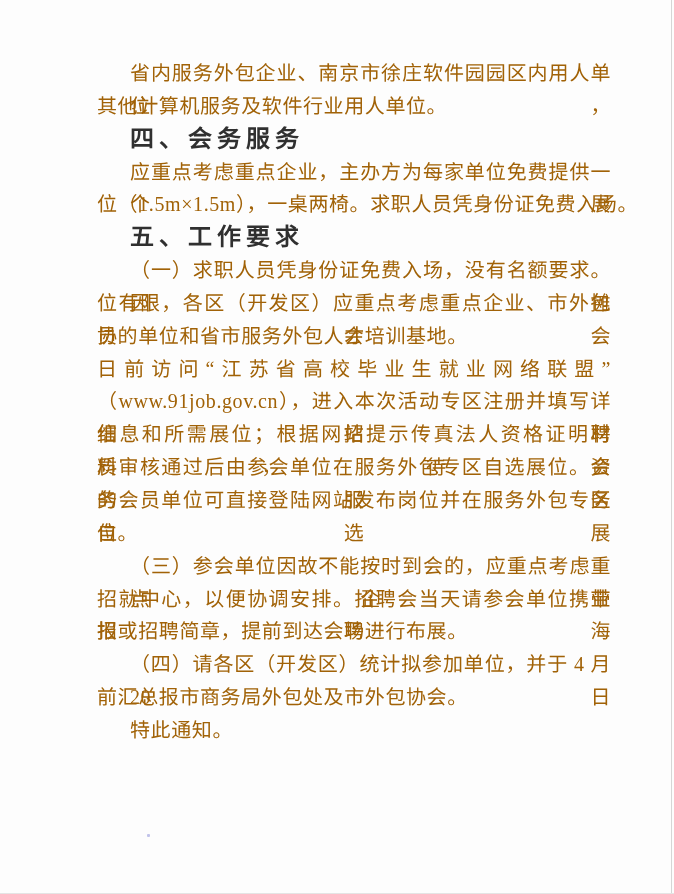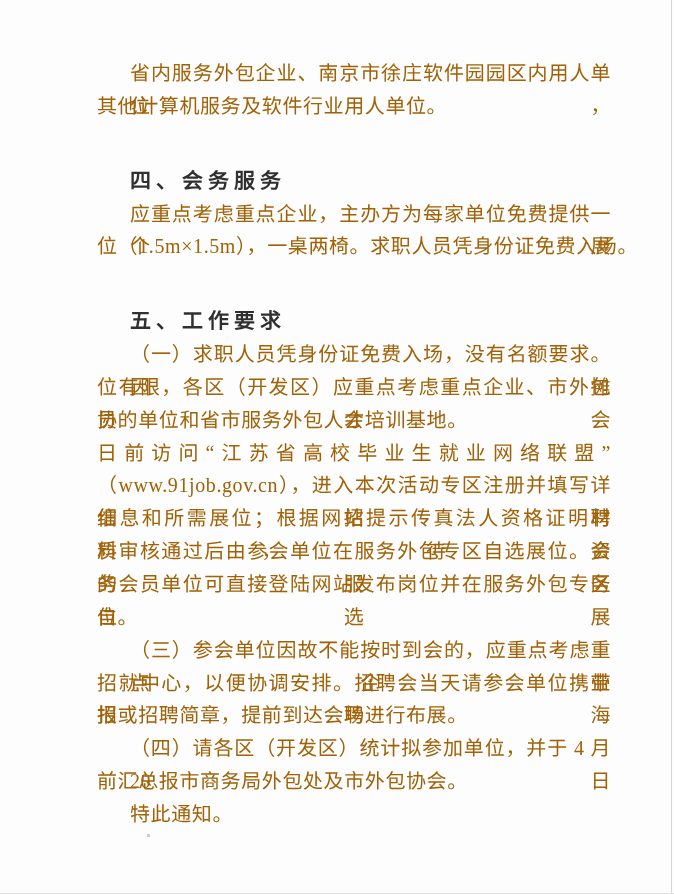--- a/index.html
+++ b/index.html
@@ -29,24 +29,23 @@
     text-align-last:justify;
     text-justify:inter-character;
     white-space:normal;
   }
   .line.indent{
     padding-left:33px;
   }
   .line.head{
     font-family:"Liberation Sans", sans-serif;
     font-weight:bold;
-    font-size:21px;
+    font-size:24px;
     color:#303030;
     letter-spacing:5px;
-    margin-top:42px;
   }
   .edge-line-right{
     position:absolute;
     top:0;right:2px;
     width:1px;height:100%;
     background:#d6d6d6;
   }
   .edge-line-bottom{
     position:absolute;
     left:0;bottom:0;

